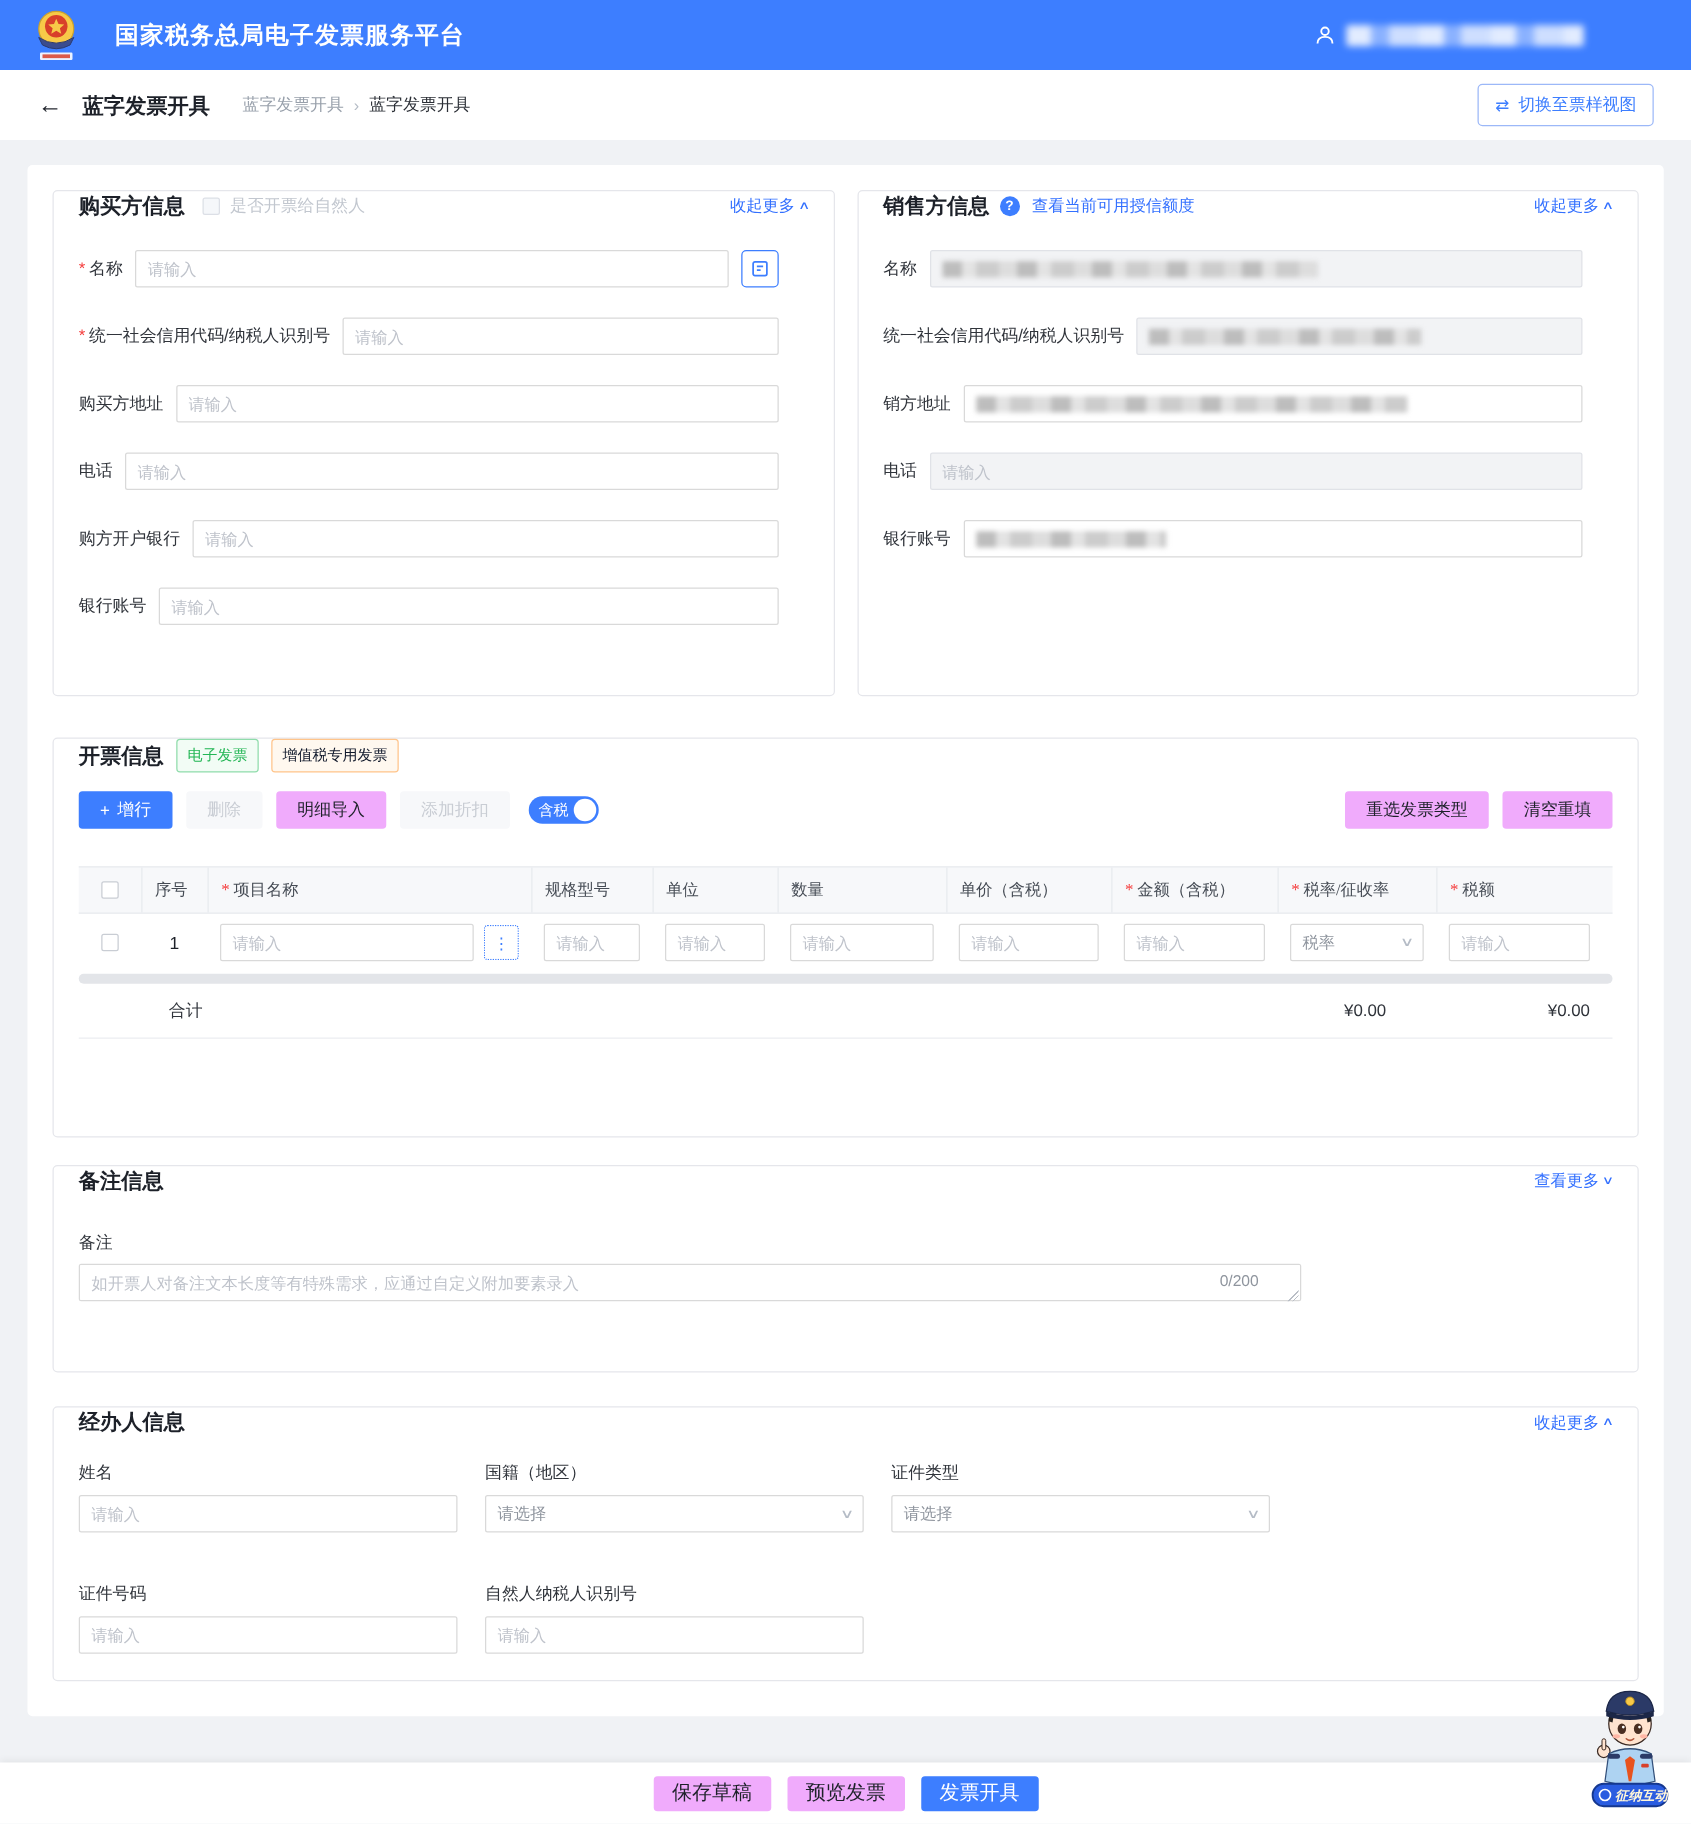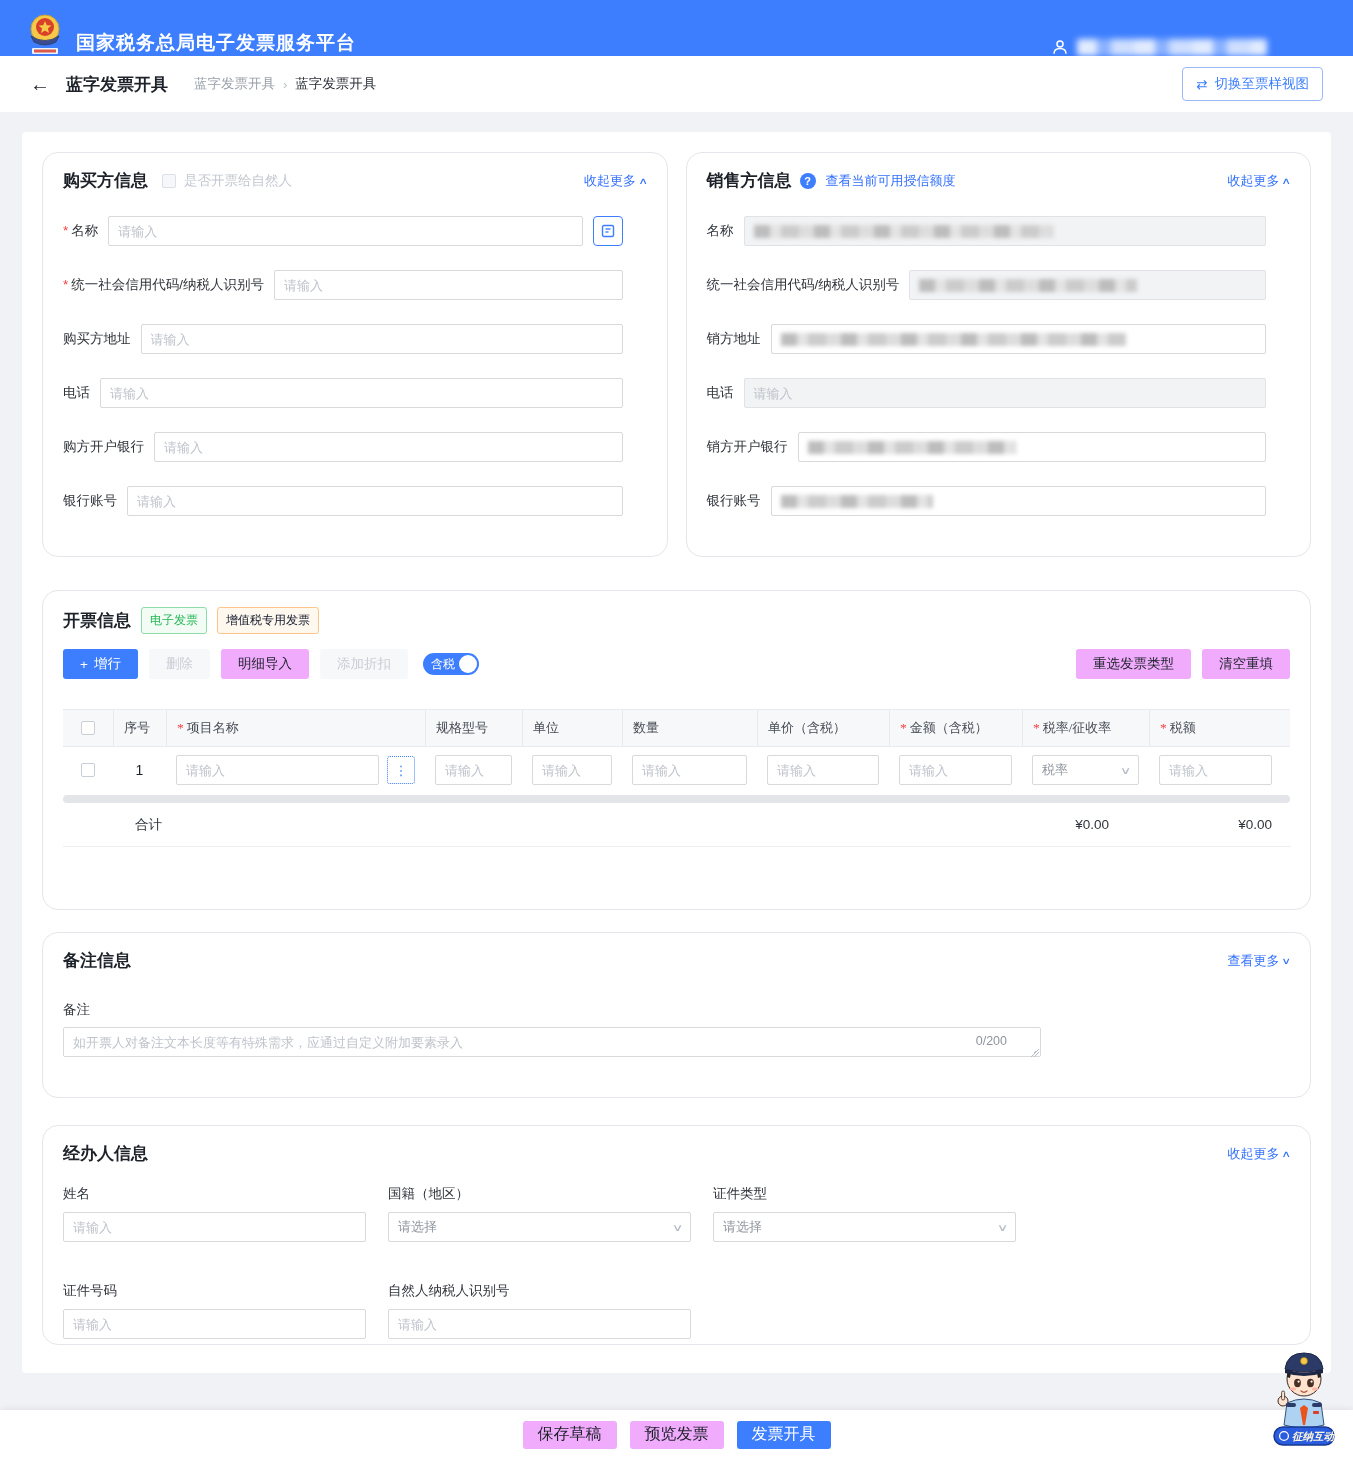--- a/index.html
+++ b/index.html
@@ -3,41 +3,41 @@
 <meta charset="utf-8">
 <style>
   * { box-sizing: border-box; margin: 0; padding: 0; }
   html,body { width:1353px; height:1459px; }
   body {
     font-family: "Liberation Sans", "DejaVu Sans", sans-serif;
     background:#f0f2f5; color:#1d2129; position:relative; overflow:hidden;
     font-size:14px;
   }
   
-  .topbar { height:56px; background:#3d7eff; display:flex; align-items:flex-end; padding:0 26px; }
+  .topbar { height:56px; background:#3d7eff; display:flex; align-items:center; padding:0 26px;gap:16px; }
   .logo { width:38px; height:44px; margin-right:12px; position:relative; flex:0 0 auto; }
   .app-title { color:#fff; font-size:19px; font-weight:bold; letter-spacing:1px; }
   .topbar-right { margin-left:auto; display:flex; align-items:center; gap:8px; }
   .user-glyph { width:18px; height:18px; }
   .user-blur { width:190px; height:17px; border-radius:2px;
     background:repeating-linear-gradient(90deg, rgba(255,255,255,.85) 0 20px, rgba(255,255,255,.40) 20px 34px, rgba(255,255,255,.75) 34px 58px);
     filter:blur(3px); margin-right:60px; }
   
   .titlebar { height:56px; background:#fff; display:flex; align-items:center; padding:0 30px; }
   .back-arrow { font-size:20px; color:#1d2129; margin-right:16px; cursor:pointer; line-height:1; }
   .page-title { font-size:17px; font-weight:bold; color:#1d2129; }
   .breadcrumb { margin-left:26px; font-size:13.5px; display:flex; align-items:center; gap:8px; }
   .bc-muted { color:#98a0ab; }
   .bc-sep { color:#b5bcc6; font-size:13px; }
   .bc-current { color:#2b2f36; }
   .switch-btn { margin-left:auto; display:flex; align-items:center; gap:7px; border:1px solid #9cb8f8;
     color:#3d7eff; background:#fff; font-size:13.5px; padding:7px 13px; border-radius:4px; cursor:pointer; }
   
   .main { margin:20px 22px 0 22px; background:#fff; border-radius:4px; padding:20px; height:1241px; }
-  .card { border:1px solid #e5e6eb; border-radius:16px; padding:16px 20px; background:#fff; }
+  .card { border:1px solid #e5e6eb; border-radius:4px; padding:0 20px; background:#fff; }
   .cards-row { display:flex; gap:18px; }
   .cards-row .card { flex:1; height:405px; }
   .card-head { display:flex; align-items:center; }
   .card-title { font-size:17px; font-weight:bold; color:#1d2129; }
   .link { color:#3370ff; font-size:13px; cursor:pointer; display:inline-flex; align-items:center; gap:4px; }
   .caret { font-size:9px; transform:scaleX(1.5); display:inline-block; }
   .head-right { margin-left:auto; }
   
   .frow { display:flex; align-items:center; margin-top:24px; padding-right:24px; }
   .flabel { font-size:13.5px; color:#30343b; margin-right:10px; white-space:nowrap; }
@@ -239,26 +239,20 @@
         <span class="flabel">销方地址</span>
         <div class="fake-input">
             <div class="redact" style="width:345px"></div>
           </div>
       </div>
       <div class="frow">
         <span class="flabel">电话</span>
         <input class="tinput disabled" disabled="" placeholder="请输入" style="">
       </div>
       <div class="frow">
-        <span class="flabel">销方开户银行</span>
-        <div class="fake-input">
-            <div class="redact" style="width:208px"></div>
-          </div>
-      </div>
-      <div class="frow">
         <span class="flabel">银行账号</span>
         <div class="fake-input">
             <div class="redact" style="width:152px"></div>
           </div>
       </div>
     </div>
   </div>
 
   <div class="card invoice-card">
     <div class="card-head">

